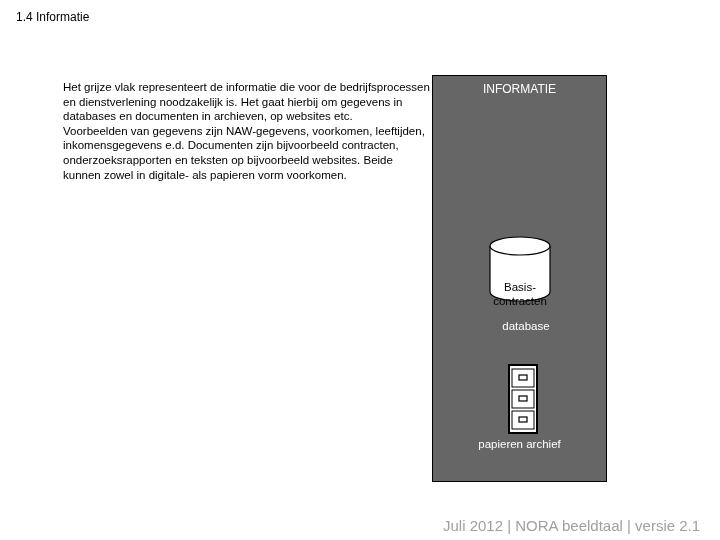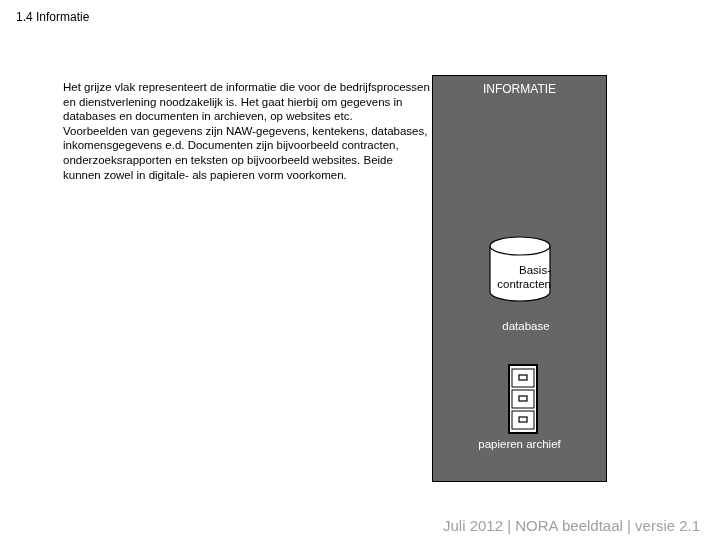--- a/index.html
+++ b/index.html
@@ -5,33 +5,33 @@
   html, body { margin:0; padding:0; }
   body { width:720px; height:540px; background:#ffffff; position:relative; overflow:hidden;
          font-family:"Liberation Sans", sans-serif; color:#000; }
   .title { position:absolute; left:16px; top:10px; font-size:12px; font-weight:normal; letter-spacing:0; }
   .desc { position:absolute; left:42px; top:80px; width:370px; font-size:11.5px; line-height:14.6px;margin-left:21px; }
   .desc p { margin:0; }
   .panel { position:absolute; left:432px; top:75px; width:173px; height:405px; background:#666666;
            border:1px solid #000; }
   .panel-title { position:absolute; left:0; right:0; top:6px; text-align:center; color:#fff; font-size:12px; }
   .db { position:absolute; left:56px; top:160px; width:62px; height:66px; }
-  .db-label { position:absolute; left:0; width:62px; top:27px; text-align:right; font-size:11.5px; line-height:14px; color:#000; }
+  .db-label { position:absolute; left:0; width:62px; top:44px; text-align:center; font-size:11.5px; line-height:14px; color:#000; }
   .cap { position:absolute; left:0; right:0; text-align:center; color:#fff; font-size:11.5px; }
   .cab { position:absolute; left:75px; top:288px; width:30px; height:70px; }
   .footer { position:absolute; left:443px; top:517px; font-size:15px; color:#a0a0a0; }
 </style>
 </head>
 <body>
 
 <div class="title">1.4 Informatie</div>
 
 <div class="desc">
   <p>Het grijze vlak representeert de informatie die voor de bedrijfsprocessen en dienstverlening noodzakelijk is. Het gaat hierbij om gegevens in databases en documenten in archieven, op websites etc.</p>
-  <p>Voorbeelden van gegevens zijn NAW-gegevens, kentekens, databases, inkomensgegevens e.d. Documenten zijn bijvoorbeeld contracten, onderzoeksrapporten en teksten op bijvoorbeeld websites. Beide kunnen zowel in digitale- als papieren vorm voorkomen.</p>
+  <p>Voorbeelden van gegevens zijn NAW-gegevens, voorkomen, leeftijden, inkomensgegevens e.d. Documenten zijn bijvoorbeeld contracten, onderzoeksrapporten en teksten op bijvoorbeeld websites. Beide kunnen zowel in digitale- als papieren vorm voorkomen.</p>
 </div>
 
 <div class="panel">
   <div class="panel-title">INFORMATIE</div>
 
   <div class="db">
     <svg width="62" height="66" viewBox="0 0 62 66">
       <path d="M1,10 L1,56 A30,9 0 0 0 61,56 L61,10" fill="#fff" stroke="#000" stroke-width="1.2"></path>
       <ellipse cx="31" cy="10" rx="30" ry="9" fill="#fff" stroke="#000" stroke-width="1.2"></ellipse>
     </svg>

